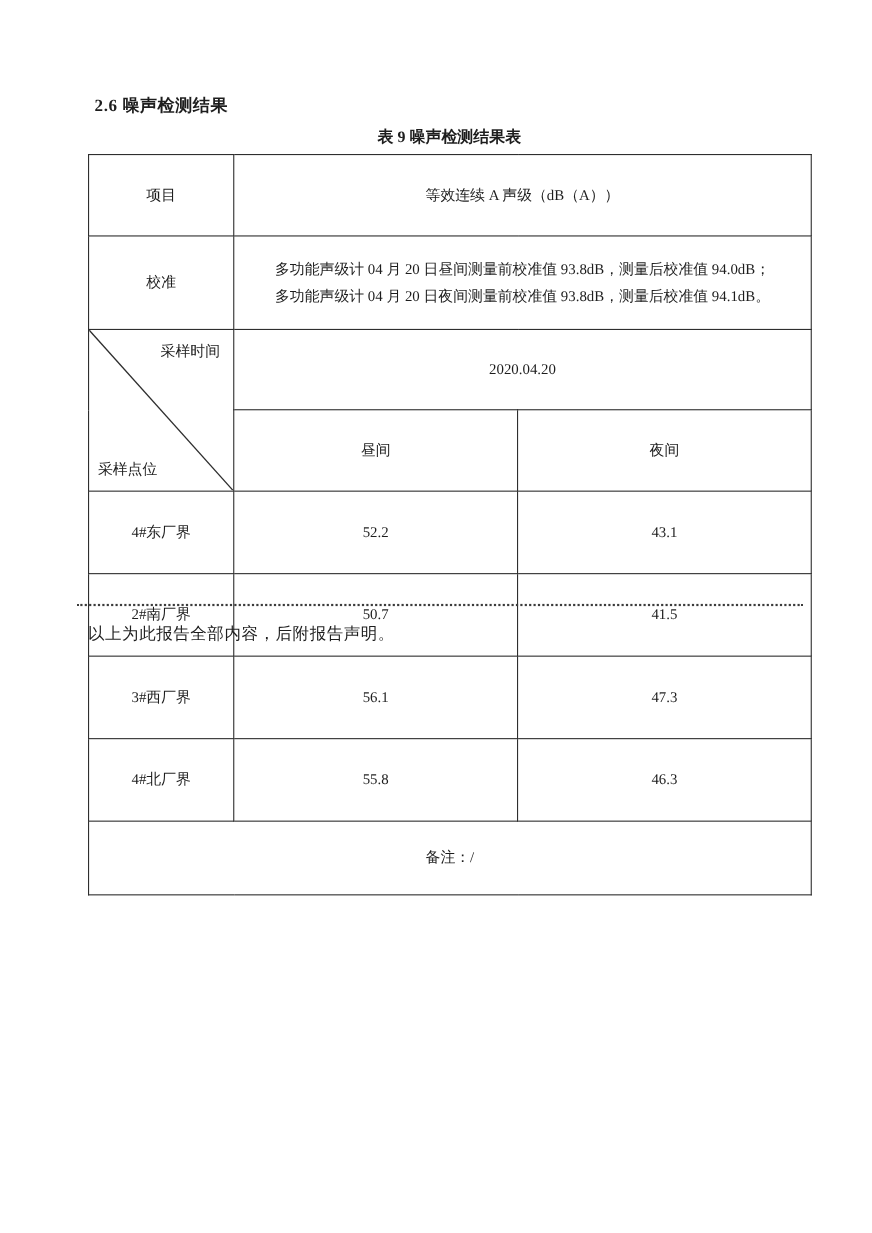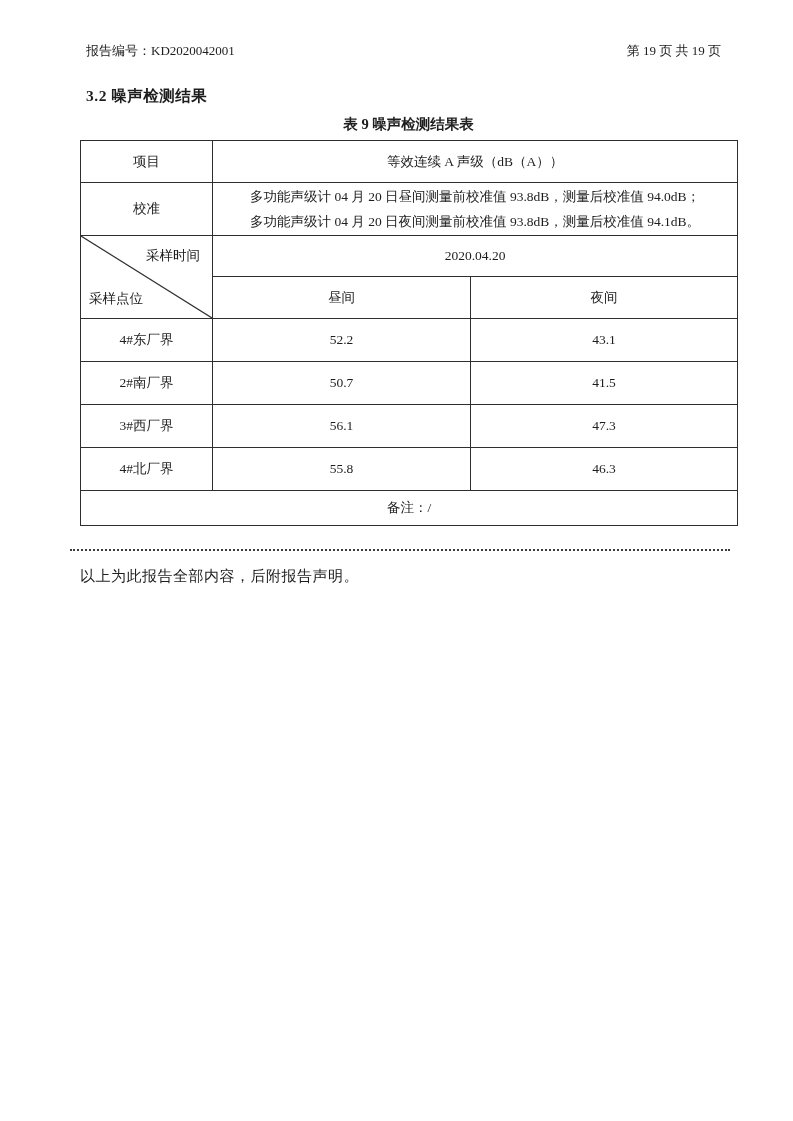--- a/index.html
+++ b/index.html
@@ -29,21 +29,21 @@
     position:absolute;top:140px;left:80px;
     width:657px;
     border-collapse:collapse;
     table-layout:fixed;
     font-size:13.5px;
   }
   table.noise-table td{
     border:1px solid #2e2e2e;
     text-align:center;
     vertical-align:middle;
-    padding:0 4px;
+    padding:16px 4px;
     overflow:hidden;
   }
   td.cal-cell{text-align:left;padding:2px 8px;line-height:25px;}
   td.remark-cell{text-align:left;padding:4px 8px;height:34px;vertical-align:middle;}
   td.diag-cell{position:relative;padding:0;}
   .diag-svg{position:absolute;inset:0;width:100%;height:100%;}
   .diag-top{position:absolute;top:11px;right:12px;font-size:13.5px;}
   .diag-bottom{position:absolute;bottom:10px;left:8px;font-size:13.5px;margin-top:47px;}
   .dotted-separator{
     position:absolute;top:549px;left:70px;width:660px;height:0;
@@ -52,28 +52,22 @@
   .closing-text{
     position:absolute;top:567px;left:80px;
     font-size:15px;letter-spacing:0.5px;font-family:Liberation Serif, serif;
   }
 </style>
 </head>
 <body>
 
 <div class="page">
 
-  <div class="doc-header">
-    <span>
-      <span>报告编号：</span><span>KD2020042001</span>
-    </span>
-    <span>第 19 页 共 19 页</span>
-  </div>
 
-  <div class="section-heading">3.2 噪声检测结果</div>
+  <div class="section-heading">2.6 噪声检测结果</div>
 
   <div class="table-title">表 9 噪声检测结果表</div>
 
   <table class="noise-table">
     <colgroup>
       <col style="width:132px">
       <col style="width:258px">
       <col style="width:267px">
     </colgroup>
     <tbody>

